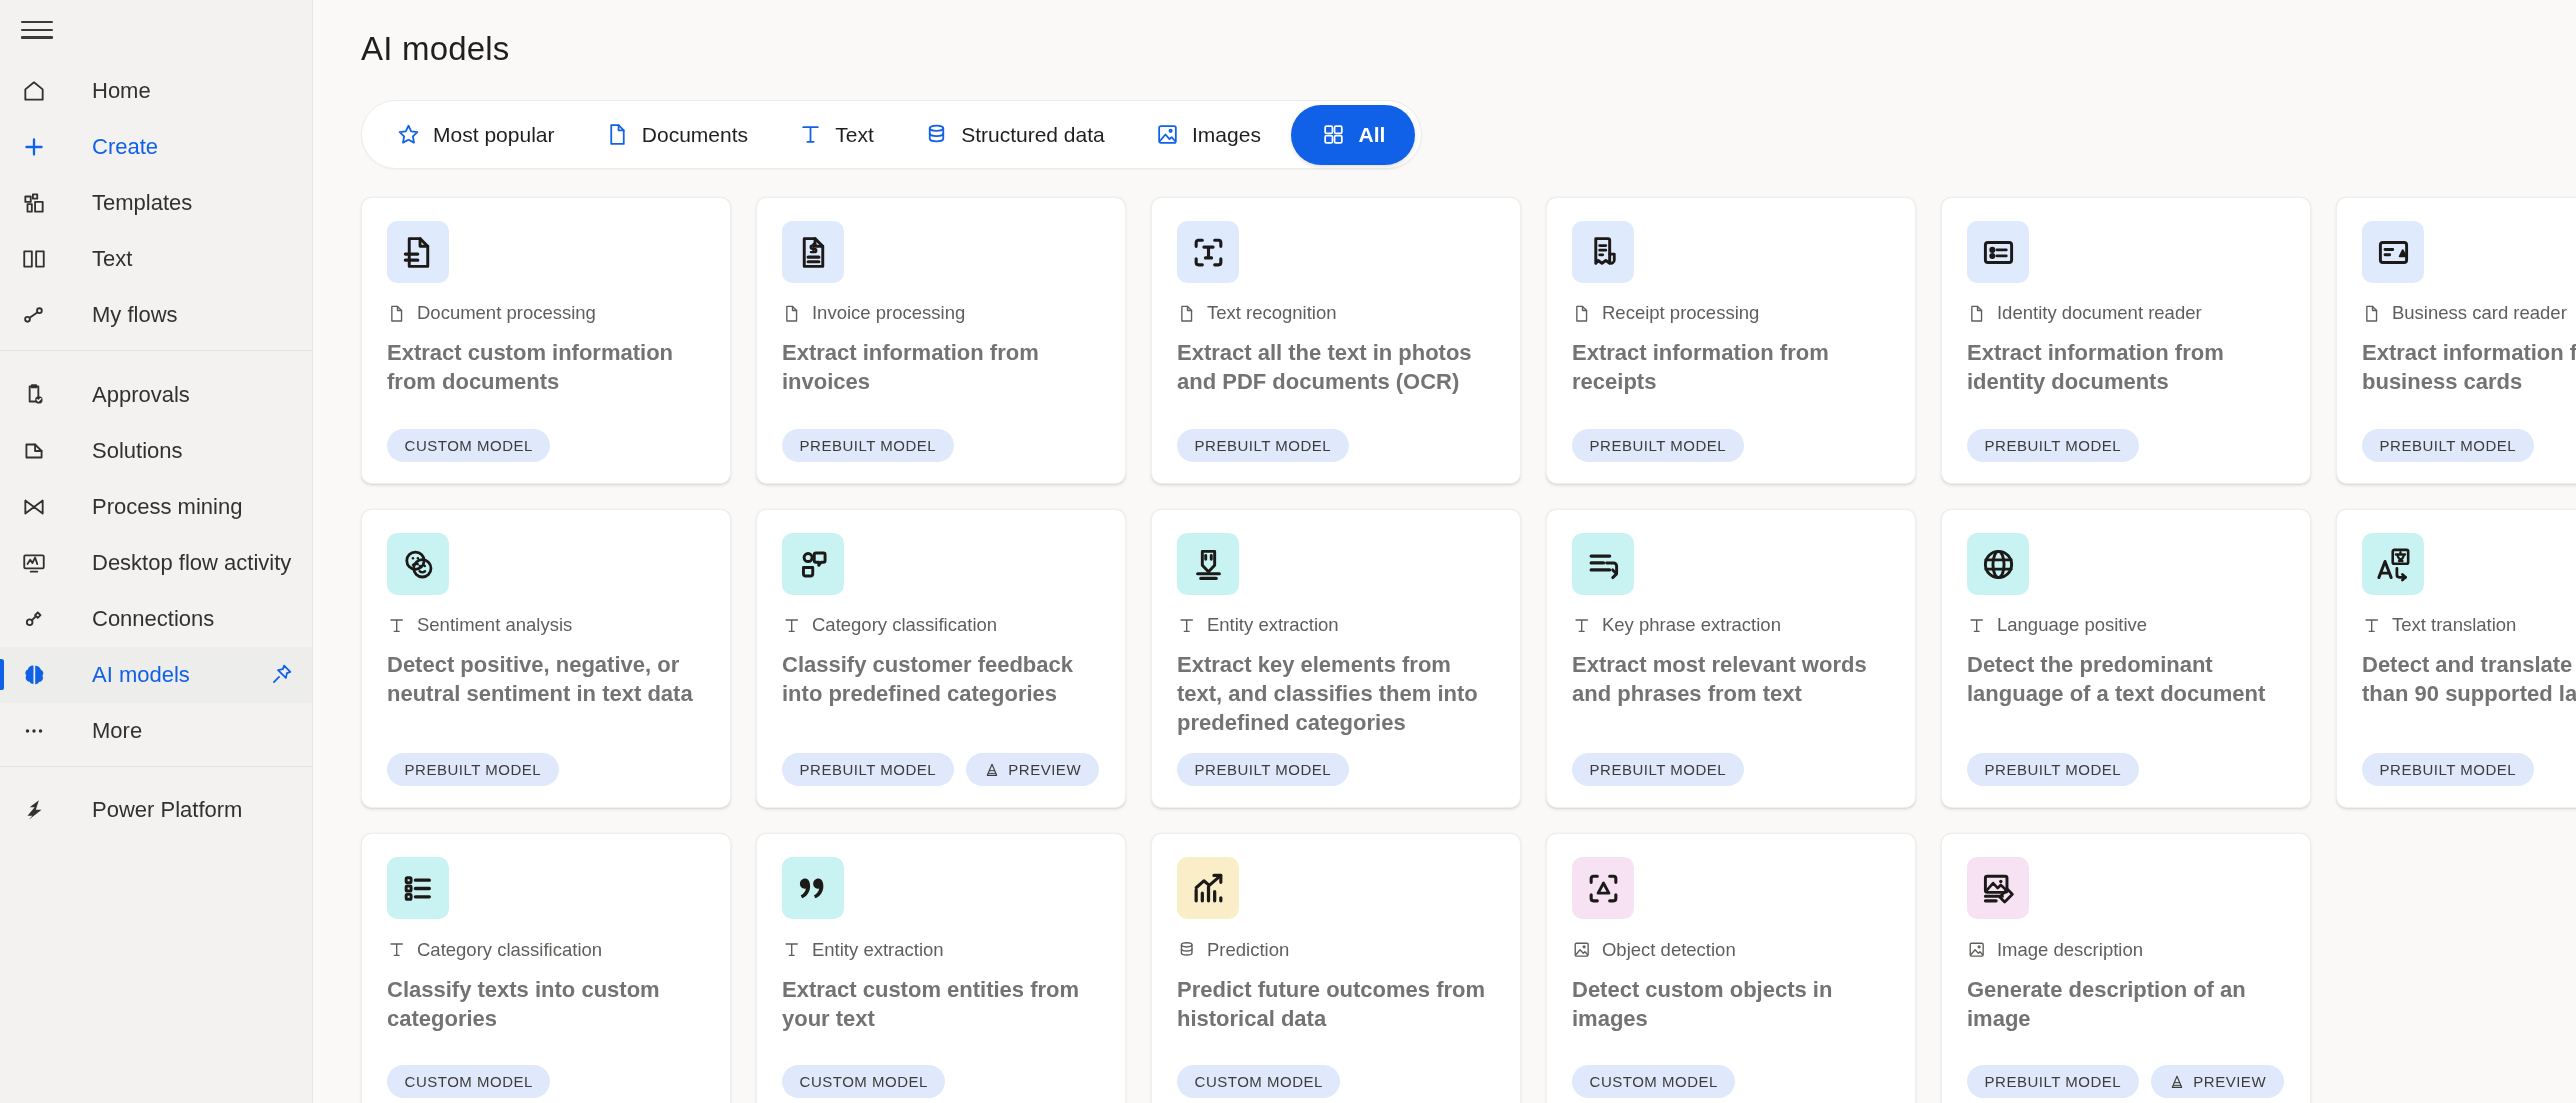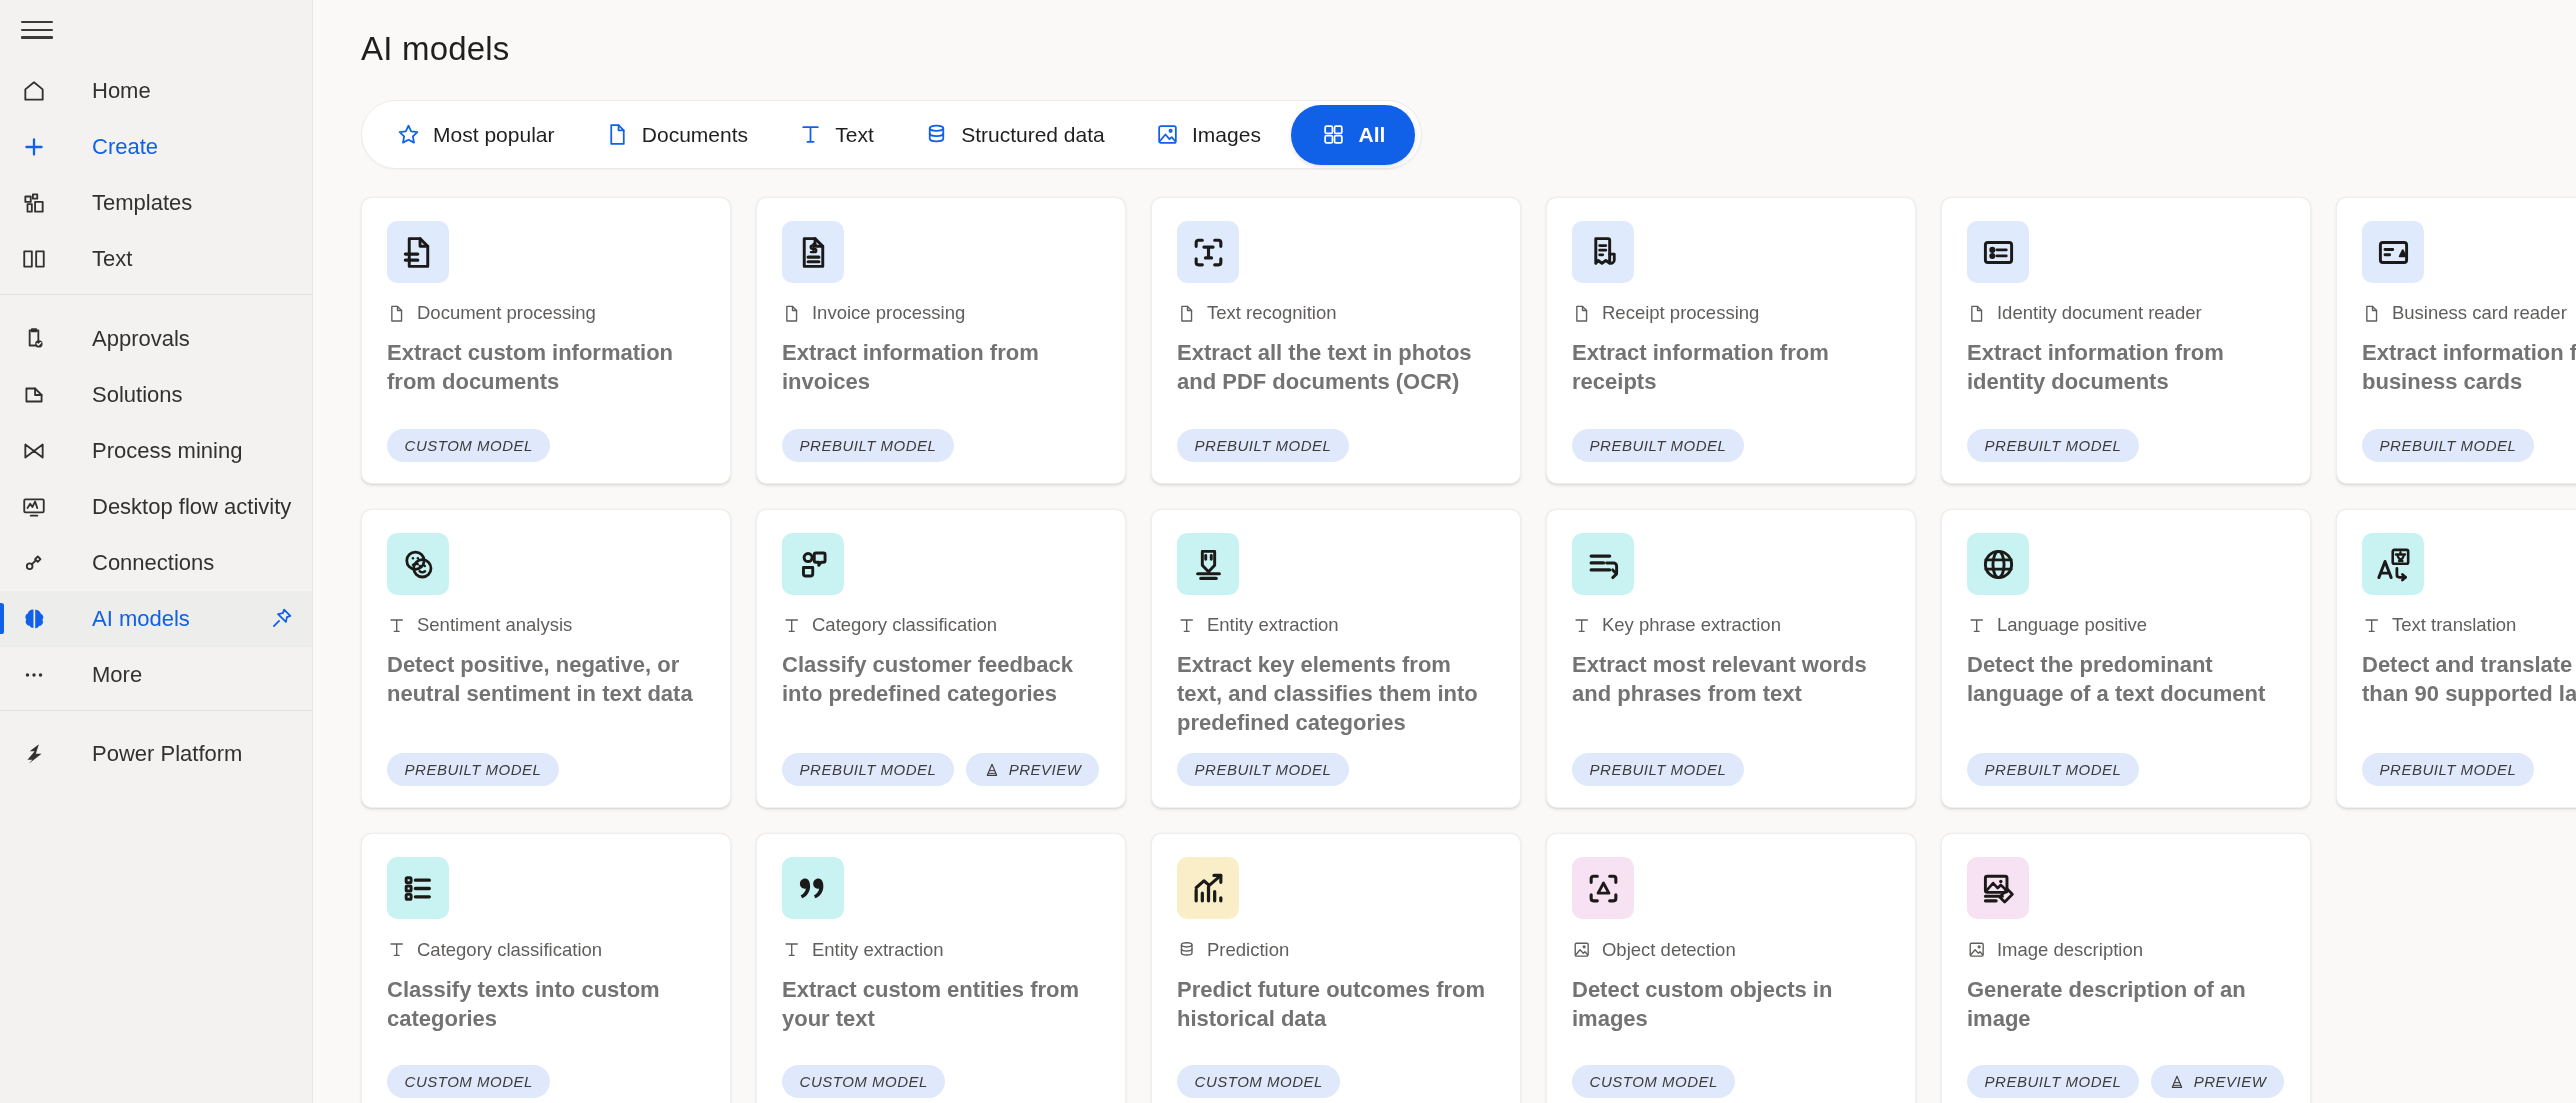--- a/index.html
+++ b/index.html
@@ -121,21 +121,21 @@
 
   .card-cat {
     display: flex; align-items: center; gap: 10.6px;
     font-size: 18.5px; color: #605e5c; margin-bottom: 14px;
   }
   .card-cat svg { width: 19.4px; height: 19.4px; flex: 0 0 19.4px; }
   .card-desc {
     font-size: 22px; line-height: 1.32; color: #737373; font-weight: 600;
     margin-bottom: 16px;
   }
-  .badges { margin-top: auto; display: flex; gap: 12.3px; flex-wrap: wrap; font-style: italic; }
+  .badges { margin-top: auto; display: flex; gap: 12.3px; flex-wrap: wrap; }
   .badge {
     background: #dfe9fb; color: #3d3c3b;
     border-radius: 17.6px;
     font-size: 15px; letter-spacing: 0.5px;
     padding: 8px 17.6px;
     display: inline-flex; align-items: center; gap: 8.8px;
     white-space: nowrap;
   }
   .badge svg { width: 16px; height: 16px; }
 </style>
@@ -179,20 +179,30 @@
             <span class="lbl">Templates</span>
           </div>
           <div class="nav-item">
             <span class="ico" style="color: rgb(50, 49, 48);">
               <svg viewBox="0 0 24 24" fill="none" stroke="currentColor" stroke-width="1.7" stroke-linecap="round" stroke-linejoin="round">
                 <path d="M3 5h7v14H3zM14 5h7v14h-7z"></path>
               </svg>
             </span>
             <span class="lbl">Text</span>
           </div>
+          <div class="nav-item">
+            <span class="ico" style="color: rgb(50, 49, 48);">
+              <svg viewBox="0 0 24 24" fill="none" stroke="currentColor" stroke-width="1.7" stroke-linecap="round" stroke-linejoin="round">
+                <circle cx="6" cy="16" r="2.2"></circle>
+                <circle cx="17" cy="8" r="2.2"></circle>
+                <path d="M8 14.6 15 9.6"></path>
+              </svg>
+            </span>
+            <span class="lbl">My flows</span>
+          </div>
         </div>
         <div class="nav-divider"></div>
         <div class="nav-group">
           <div class="nav-item">
             <span class="ico" style="color: rgb(50, 49, 48);">
               <svg viewBox="0 0 24 24" fill="none" stroke="currentColor" stroke-width="1.7" stroke-linecap="round" stroke-linejoin="round">
                 <path d="M8 4h8v14H8z"></path>
                 <path d="M10 3h4v2h-4z"></path>
                 <circle cx="16.5" cy="16.5" r="3.4" fill="currentColor" stroke="none"></circle>
                 <path d="m15 16.5 1.1 1.1 2-2.2" stroke="#f3f2f1" stroke-width="1.4"></path>

